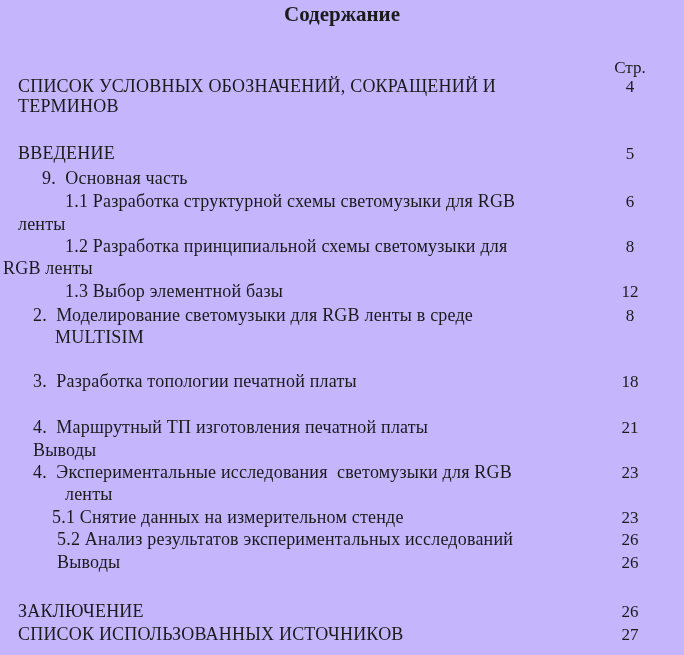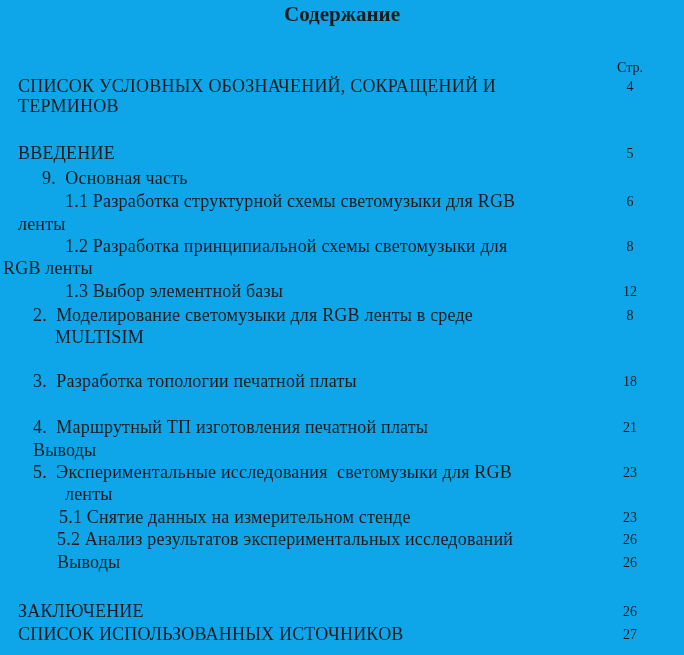--- a/index.html
+++ b/index.html
@@ -4,21 +4,21 @@
 <style>
   html, body {
     margin: 0;
     padding: 0;
     background: #ffffff;
   }
   .page {
     position: relative;
     width: 684px;
     height: 655px;
-    background: #0ea5e9;
+    background: #c4b5fd;
     font-family: "Liberation Serif", "DejaVu Serif", serif;
     color: #1b1b1b;
     overflow: hidden;
   }
   .doc-title {
     position: absolute;
     top: 2px;
     left: 0;
     width: 100%;
     text-align: center;
@@ -32,21 +32,21 @@
     font-size: 18px;
     line-height: 21px;
     white-space: pre;
     letter-spacing: 0.2px;
   }
   .pagecol {
     position: absolute;
     left: 610px;
     width: 40px;
     text-align: center;
-    font-size: 14px;
+    font-size: 17px;
     line-height: 21px;
     white-space: pre;
   }
 </style>
 </head>
 <body>
 
 <div class="page">
 
   <div class="doc-title">Содержание</div>
@@ -60,23 +60,23 @@
   <div class="line" style="left:65px; top:191px">1.1 Разработка структурной схемы светомузыки для RGB</div>
   <div class="line" style="left:18px; top:214px">ленты</div>
   <div class="line" style="left:65px; top:236px">1.2 Разработка принципиальной схемы светомузыки для</div>
   <div class="line" style="left:3px;  top:258px">RGB ленты</div>
   <div class="line" style="left:65px; top:281px">1.3 Выбор элементной базы</div>
   <div class="line" style="left:33px; top:305px">2.  Моделирование светомузыки для RGB ленты в среде</div>
   <div class="line" style="left:55px; top:327px">MULTISIM</div>
   <div class="line" style="left:33px; top:371px">3.  Разработка топологии печатной платы</div>
   <div class="line" style="left:33px; top:417px">4.  Маршрутный ТП изготовления печатной платы</div>
   <div class="line" style="left:33px; top:440px">Выводы</div>
-  <div class="line" style="left:33px; top:462px">5.  Экспериментальные исследования  светомузыки для RGB</div>
+  <div class="line" style="left:33px; top:462px">4.  Экспериментальные исследования  светомузыки для RGB</div>
   <div class="line" style="left:65px; top:484px">ленты</div>
-  <div class="line" style="left:59px; top:507px">5.1 Снятие данных на измерительном стенде</div>
+  <div class="line" style="left:52px; top:507px">5.1 Снятие данных на измерительном стенде</div>
   <div class="line" style="left:57px; top:529px">5.2 Анализ результатов экспериментальных исследований</div>
   <div class="line" style="left:57px; top:552px">Выводы</div>
   <div class="line" style="left:18px; top:624px">СПИСОК ИСПОЛЬЗОВАННЫХ ИСТОЧНИКОВ</div>
   <div class="line" style="left:18px; top:601px">ЗАКЛЮЧЕНИЕ</div>
 
   <div class="pagecol" style="top:76px">4</div>
   <div class="pagecol" style="top:143px">5</div>
   <div class="pagecol" style="top:191px">6</div>
   <div class="pagecol" style="top:236px">8</div>
   <div class="pagecol" style="top:281px">12</div>

